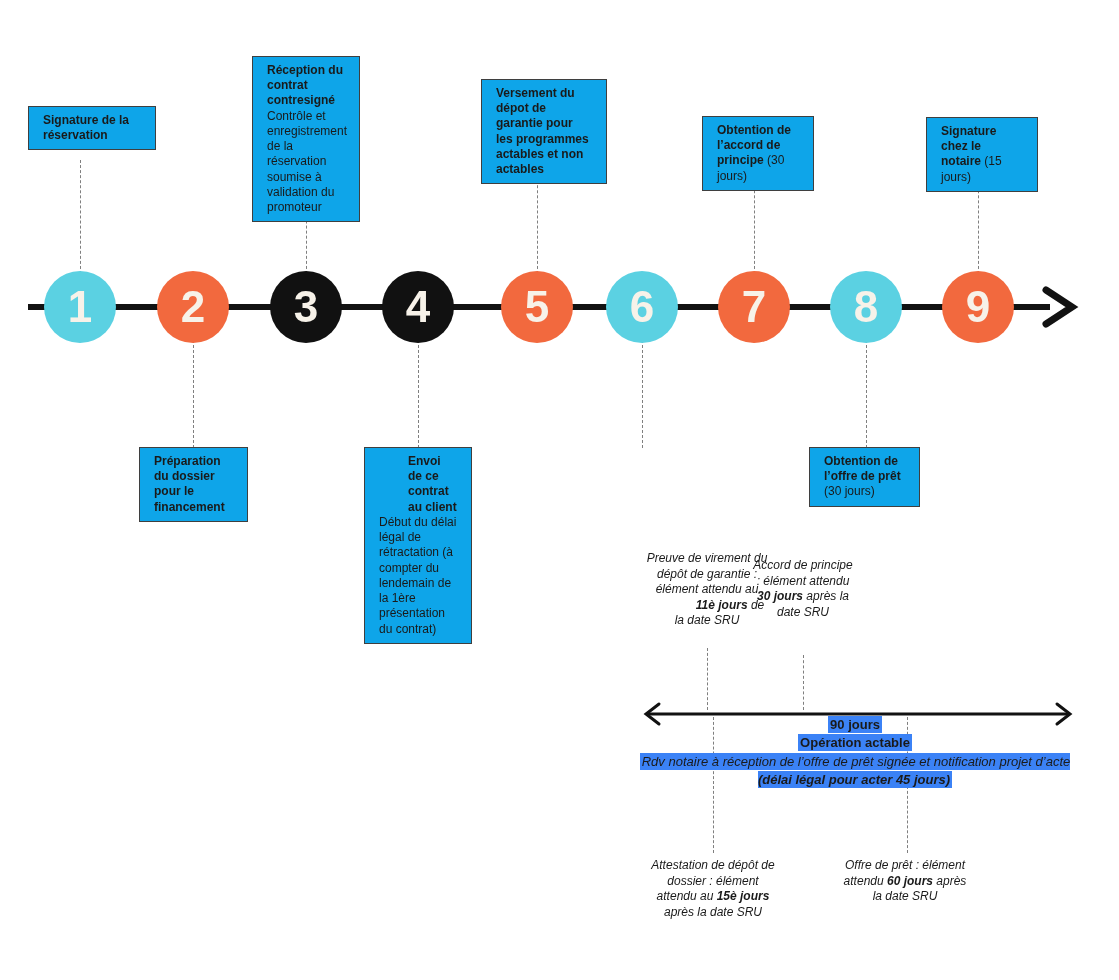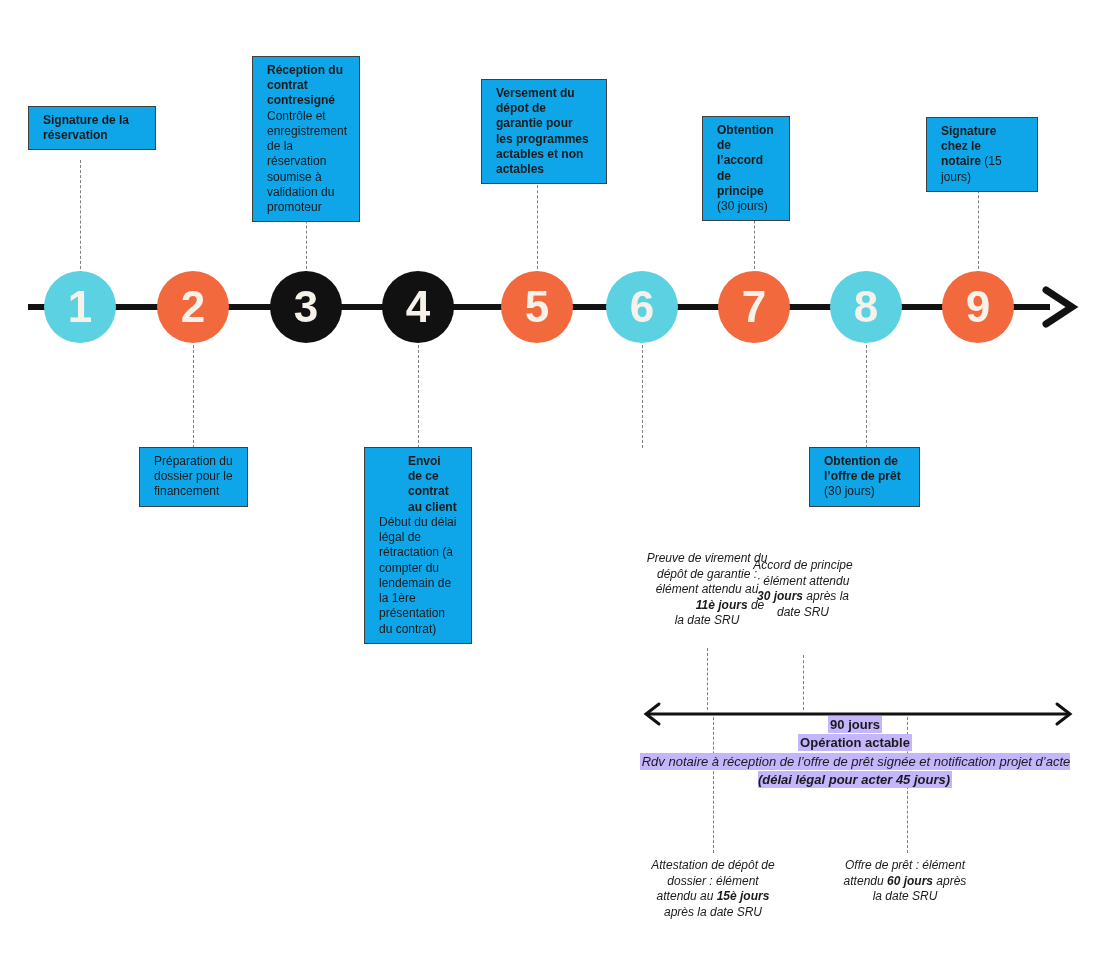--- a/index.html
+++ b/index.html
@@ -23,21 +23,21 @@
     padding:6px 14px;font-size:12px;line-height:1.27;z-index:2;}
 
   
   .note{position:absolute;font-size:12px;line-height:1.3;font-style:italic;text-align:center;z-index:2;}
 
   
   .range-arrow{position:absolute;left:634px;top:700px;z-index:1;}
   .period-block{position:absolute;left:622px;top:716px;width:466px;text-align:center;
     font-size:13px;line-height:1.42;z-index:2;}
   .period-block .ln{display:block;}
-  .period-block .ln > span.bgw{background:#c4b5fd;padding:1px 2px;}
+  .period-block .ln > span.bgw{background:#3b82f6;padding:1px 2px;}
   .b{font-weight:700;}
   .i{font-style:italic;}
 </style>
 </head>
 <body>
 
 <div class="canvas">
 
   <div class="vdash" style="left:79.5px;top:160px;height:114px;"></div>
   <div class="vdash" style="left:305.5px;top:160px;height:114px;"></div>
@@ -79,24 +79,24 @@
   <div class="step-circle" style="left: 830px; background-color: rgb(91, 209, 226);">
       <span>8</span>
     </div>
   <div class="step-circle" style="left: 942px; background-color: rgb(242, 105, 62);">
       <span>9</span>
     </div>
 
   <div class="tbox" style="left:28px;top:106px;width:128px;"><span style="font-weight: 700;">Signature de la réservation</span></div>
   <div class="tbox" style="left:252px;top:56px;width:108px;"><span style="font-weight: 700; display: block;">Réception du contrat contresigné</span><span>Contrôle et enregistrement de la réservation soumise à validation du promoteur</span></div>
   <div class="tbox" style="left:481px;top:63px;width:126px;margin-top:16px;"><span style="font-weight: 700;">Versement du dépot de garantie pour les programmes actables et non actables</span></div>
-  <div class="tbox" style="left:702px;top:116px;width:88px;"><span style="font-weight: 700;">Obtention de l’accord de principe </span><span>(30 jours)</span></div>
+  <div class="tbox" style="left:702px;top:116px;width:112px;"><span style="font-weight: 700;">Obtention de l’accord de principe </span><span>(30 jours)</span></div>
   <div class="tbox" style="left:926px;top:117px;width:112px;"><span style="font-weight: 700;">Signature chez le notaire </span><span>(15 jours)</span></div>
 
-  <div class="tbox" style="left:139px;top:447px;width:109px;"><span style="font-weight: 400; text-align: right;">Préparation du dossier pour le financement</span></div>
+  <div class="tbox" style="left:139px;top:447px;width:109px;"><span style="font-weight: 700; text-align: right;">Préparation du dossier pour le financement</span></div>
   <div class="tbox" style="left:364px;top:447px;width:108px;"><span style="font-weight: 700; display: block; margin-left: 29px;">Envoi de ce contrat au client</span><span>Début du délai légal de rétractation (à compter du lendemain de la 1ère présentation du contrat)</span></div>
   <div class="tbox" style="left:809px;top:447px;width:111px;"><span style="font-weight: 700;">Obtention de l’offre de prêt </span><span>(30 jours)</span></div>
 
   <div class="note" style="left:645px;top:551px;width:124px;"><span>Preuve de virement du dépôt de garantie : élément attendu au </span><span style="font-weight: 700; margin-left: 46px;">11è jours</span><span> de la date SRU</span></div>
   <div class="note" style="left:752px;top:558px;width:102px;"><span>Accord de principe : élément attendu </span><span style="font-weight: 700; text-align: center;">30 jours</span><span> après la date SRU</span></div>
 
   <div class="vdash" style="left:706.5px;top:648px;height:62px;"></div>
   <div class="vdash" style="left:802.5px;top:655px;height:55px;"></div>
 
   <svg class="range-arrow" width="448" height="28" viewBox="0 0 448 28">

